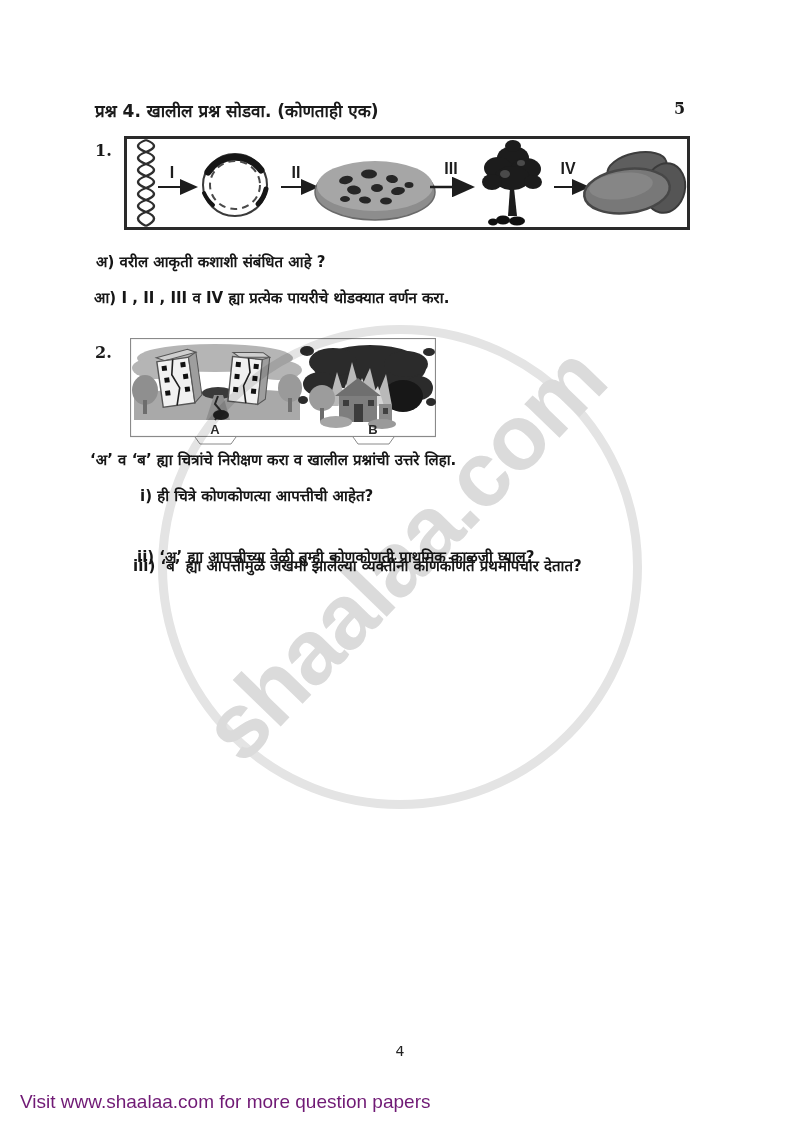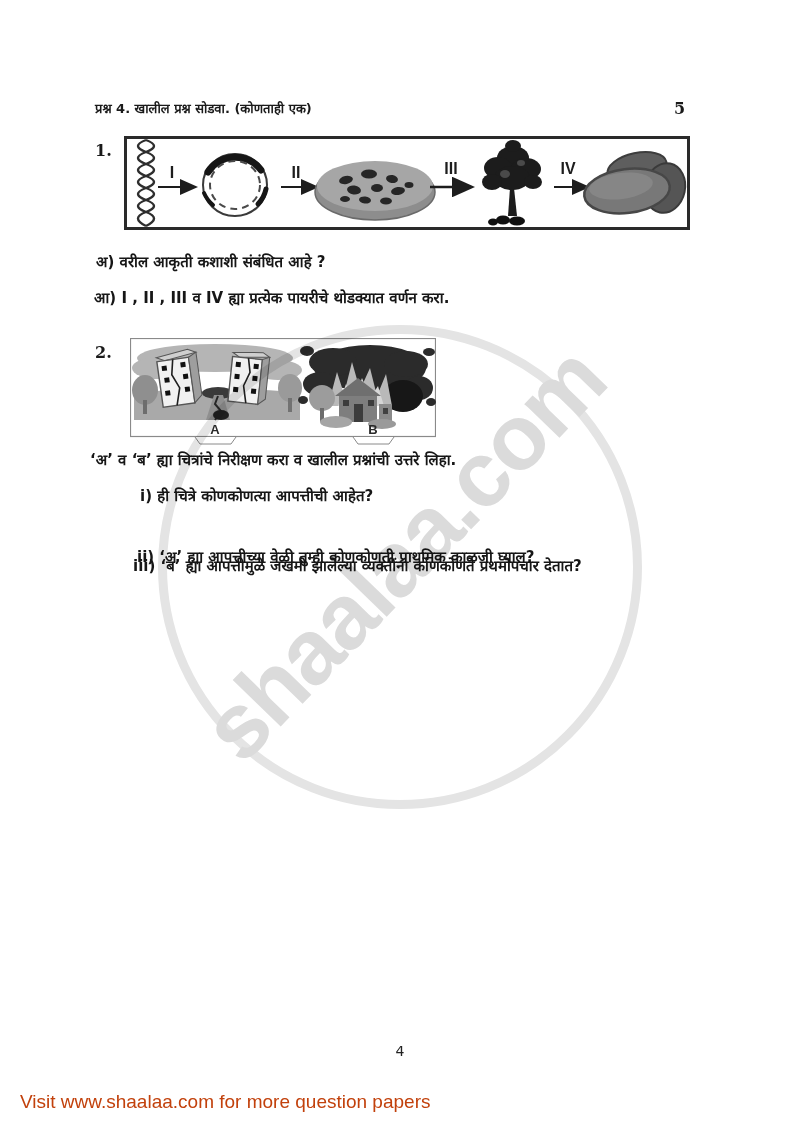--- a/index.html
+++ b/index.html
@@ -4,38 +4,38 @@
 <style>
   * { margin:0; padding:0; box-sizing:border-box; }
   body { background:#ffffff; }
   .page {
     position:relative; width:800px; height:1130px; background:#ffffff;
     font-family:"DejaVu Sans","Liberation Sans",sans-serif; color:#1a1a1a; overflow:hidden;
   }
   .abs { position:absolute; }
   .content { position:absolute; inset:0; z-index:1; }
   .mr { font-weight:600; font-size:15px; white-space:nowrap; color:#161616; }
-  .hdr { font-weight:700; font-size:13px; }
+  .hdr { font-weight:700; font-size:17px; }
   .qnum { font-weight:700; font-size:16px; font-family:"DejaVu Serif","Liberation Serif",serif; }
   .marks { font-weight:700; font-size:16px; font-family:"DejaVu Serif","Liberation Serif",serif; }
   svg text.step { font:bold 16px "Liberation Sans",sans-serif; fill:#1d1d1d; }
   svg text.figlab { font:bold 13px "Liberation Sans",sans-serif; fill:#2a2a2a; }
   .watermark-layer {
     position:absolute; inset:0; z-index:5; pointer-events:none; mix-blend-mode:multiply;
   }
   .wm-circle {
     position:absolute; left:158px; top:325px; width:484px; height:484px;
     border:9px solid #e4e4e4; border-radius:50%;
   }
   .wm-text {
     position:absolute; left:140px; top:505px; width:520px; text-align:center;
     font-family:"Liberation Sans",sans-serif; font-weight:bold; font-size:92px;
     color:#dbdbdb; transform:rotate(-46deg); letter-spacing:-2px;
   }
-  .footer-text { font-family:"Liberation Sans",sans-serif; font-size:19px; color:#c2410c; }
+  .footer-text { font-family:"Liberation Sans",sans-serif; font-size:19px; color:#701a75; }
   .pageno { font-size:14px; color:#222; width:800px; text-align:center; }
 </style>
 </head>
 <body>
 
 <div class="page">
 
   <div class="content">
 
     <div class="abs hdr" style="left:95px; top:99px;">प्रश्न 4. खालील प्रश्न सोडवा. (कोणताही एक)</div>

